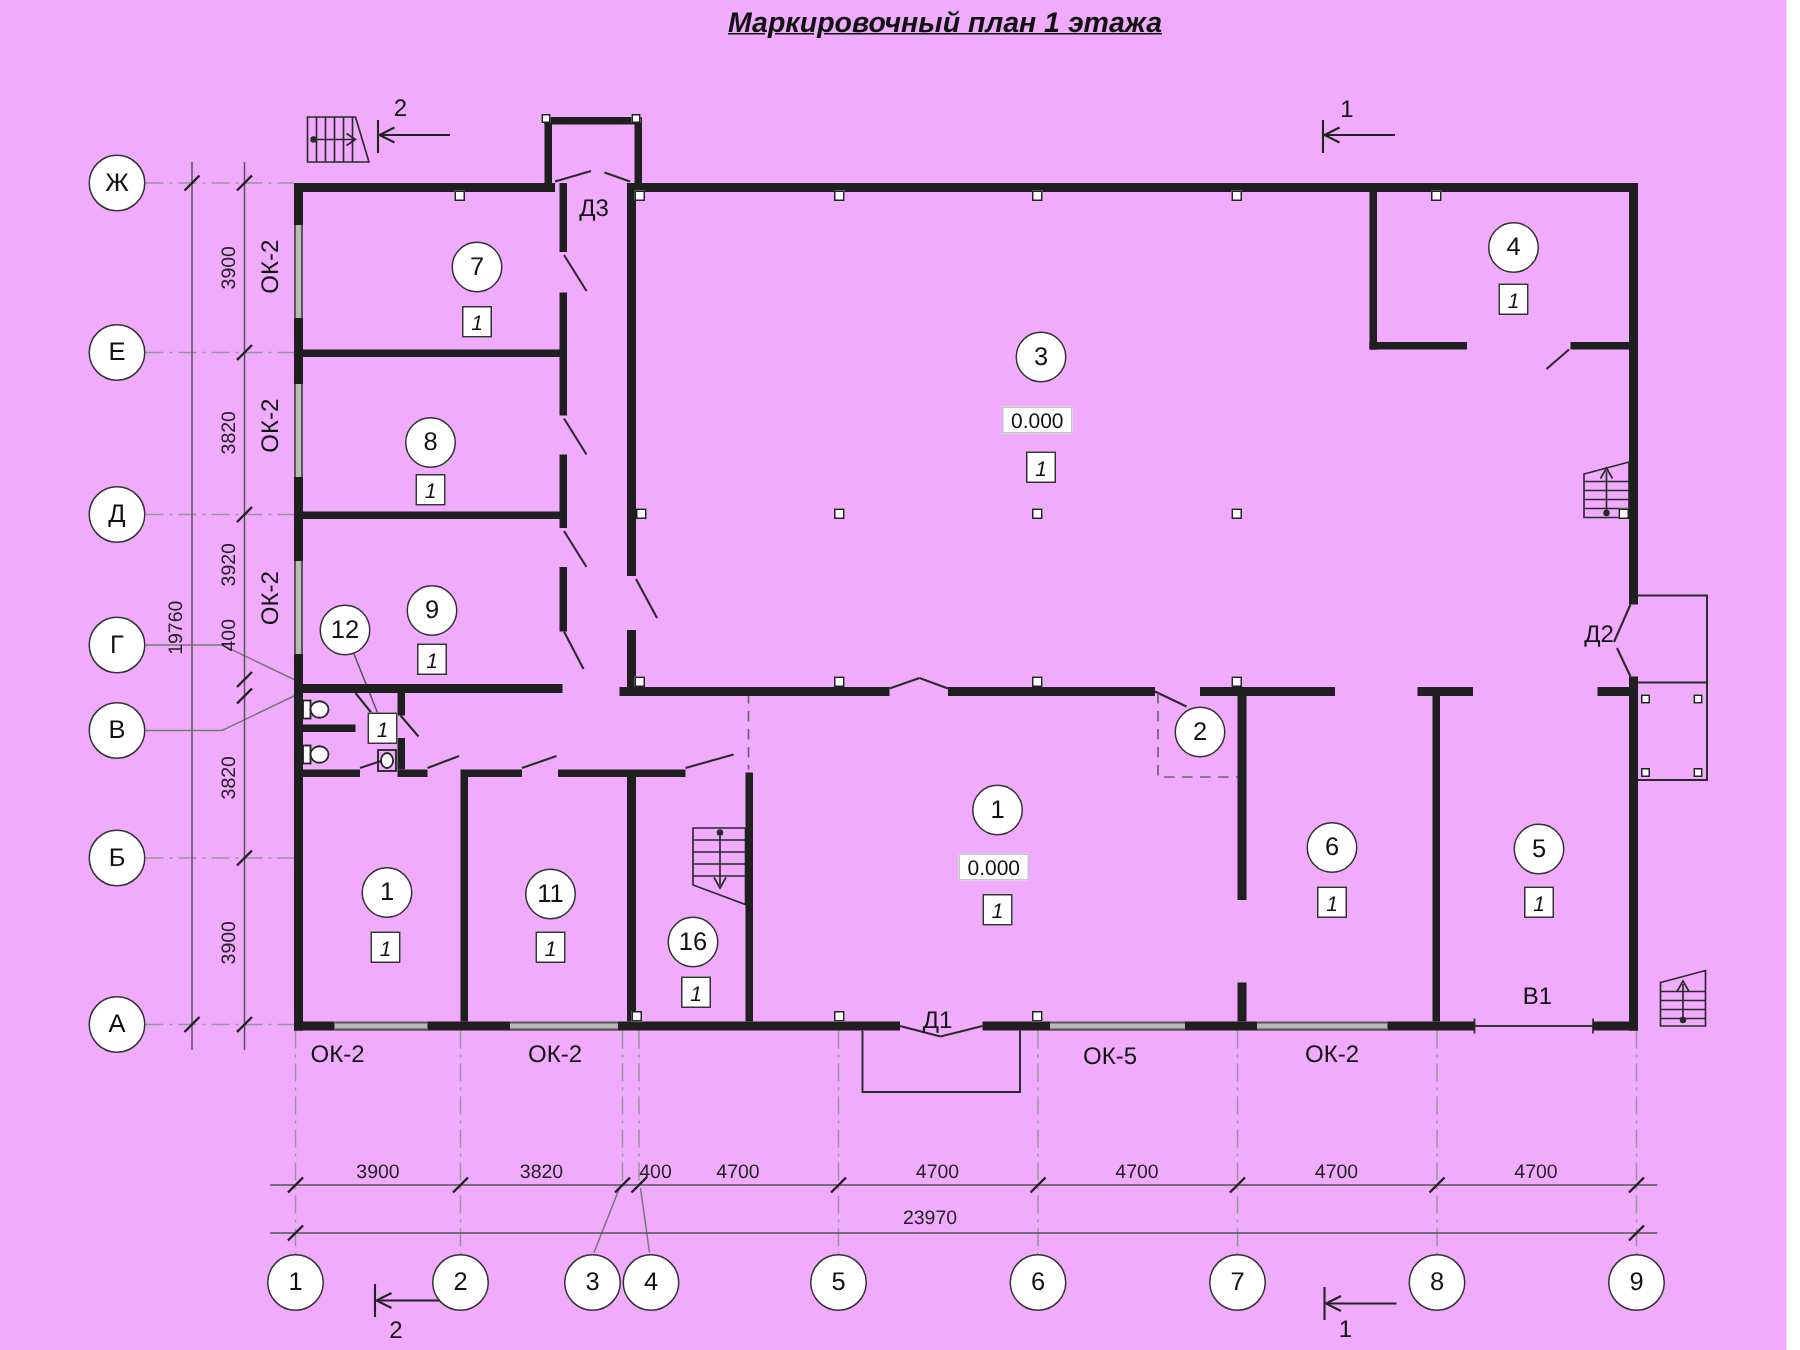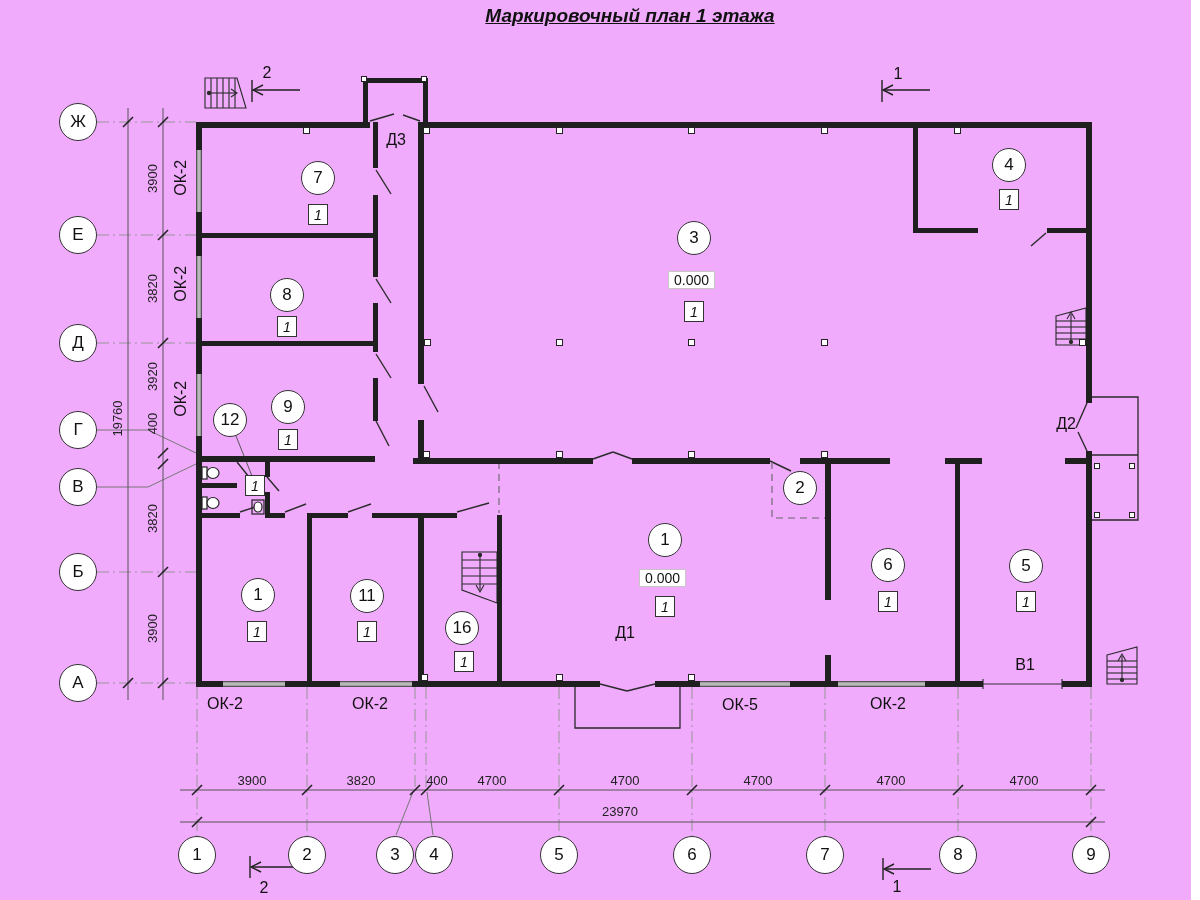--- a/index.html
+++ b/index.html
@@ -333,21 +333,21 @@
   <div class="badge" style="left:278px;top:429px">1</div>
   <div class="badge" style="left:247px;top:621px">1</div>
   <div class="badge" style="left:357px;top:621px">1</div>
   <div class="badge" style="left:245px;top:475px">1</div>
   <div class="badge" style="left:454px;top:651px">1</div>
 
   <div class="elev" style="left:639px;top:569px">0.000</div>
   <div class="elev" style="left:668px;top:271px">0.000</div>
 
   <div class="lbl" style="left:376px;top:131px;width:40px">Д3</div>
-  <div class="lbl" style="left:605px;top:624px;width:40px">Д1</div>
+  <div class="lbl" style="left:605px;top:672px;width:40px">Д1</div>
   <div class="lbl" style="left:1046px;top:415px;width:40px">Д2</div>
   <div class="lbl" style="left:1005px;top:656px;width:40px">В1</div>
   <div class="lbl rot" style="left:159px;top:169px;width:44px">ОК-2</div>
   <div class="lbl rot" style="left:159px;top:275px;width:44px">ОК-2</div>
   <div class="lbl rot" style="left:159px;top:390px;width:44px">ОК-2</div>
   <div class="lbl" style="left:195px;top:695px;width:60px">ОК-2</div>
   <div class="lbl" style="left:340px;top:695px;width:60px">ОК-2</div>
   <div class="lbl" style="left:710px;top:696px;width:60px">ОК-5</div>
   <div class="lbl" style="left:858px;top:695px;width:60px">ОК-2</div>
 

